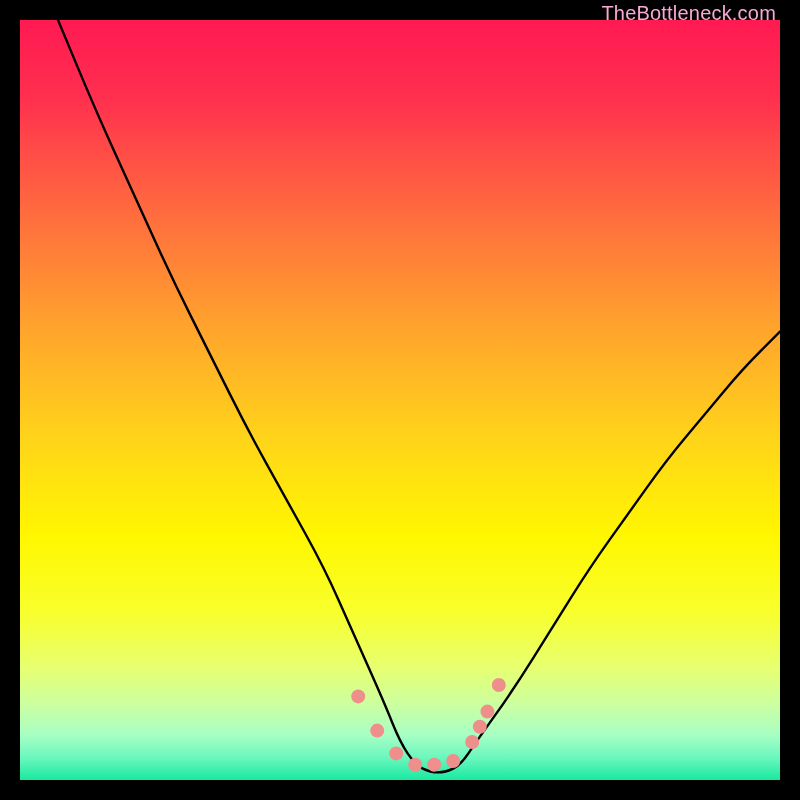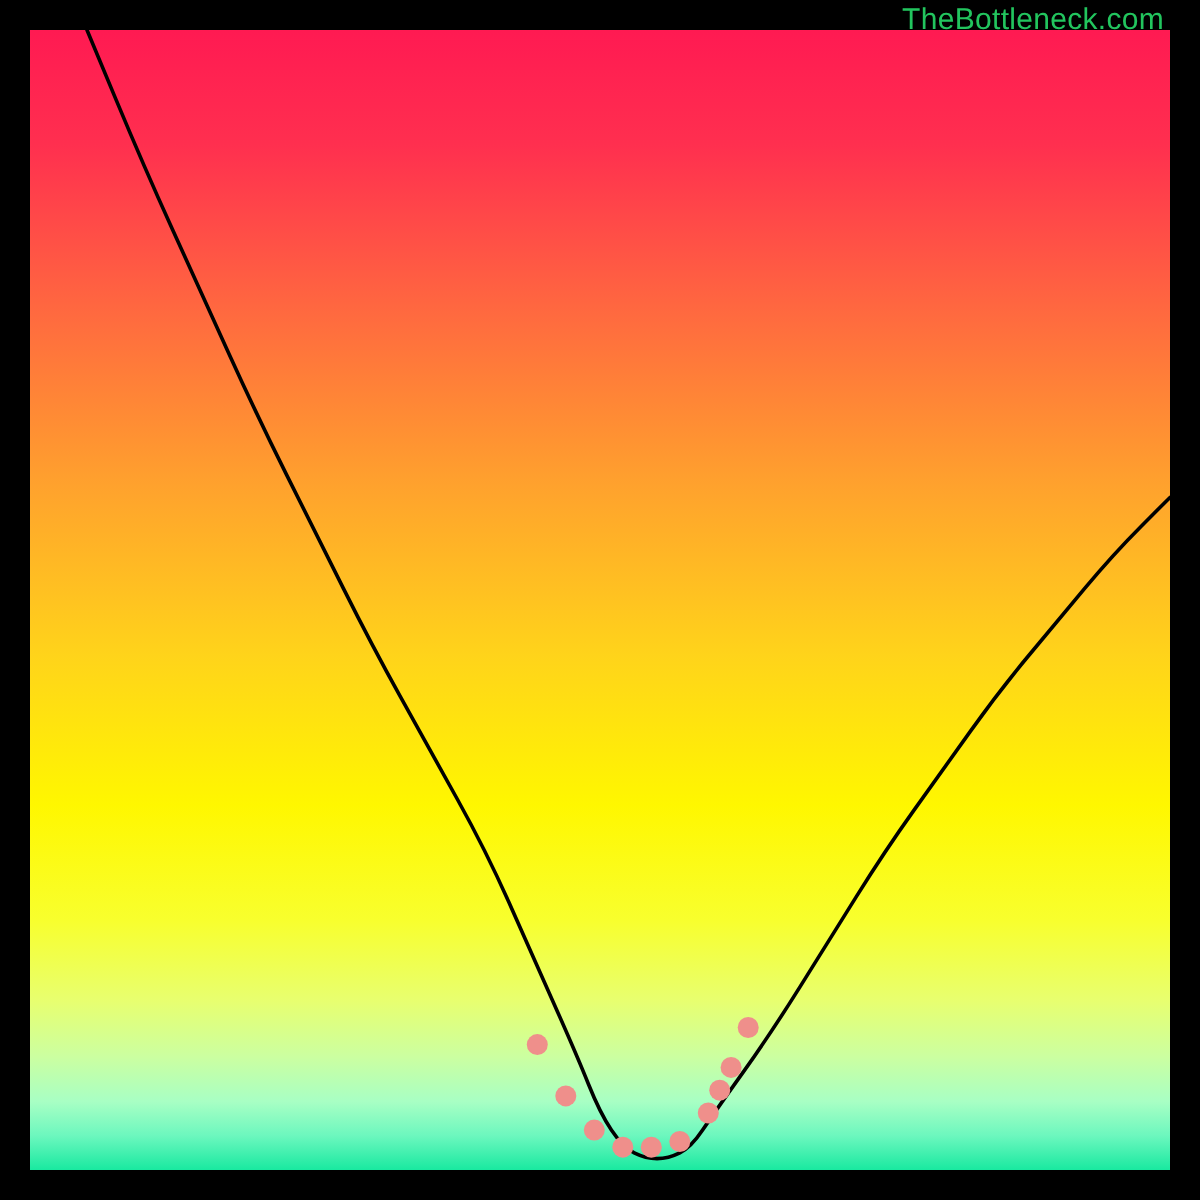--- a/index.html
+++ b/index.html
@@ -32,21 +32,21 @@
   }
   svg.curve {
     position: absolute;
     left: 0; top: 0;
     width: 100%; height: 100%;
   }
   .watermark {
     position: absolute;
     top: 2px;
     right: 24px;
-    color: #22c55e;
+    color: #f9a8d4;
     font-size: 20px;
     font-weight: 500;
     letter-spacing: 0.2px;
     font-family: Arial, Helvetica, sans-serif;
   }
 </style>
 </head>
 <body>
 
 <div class="frame">

